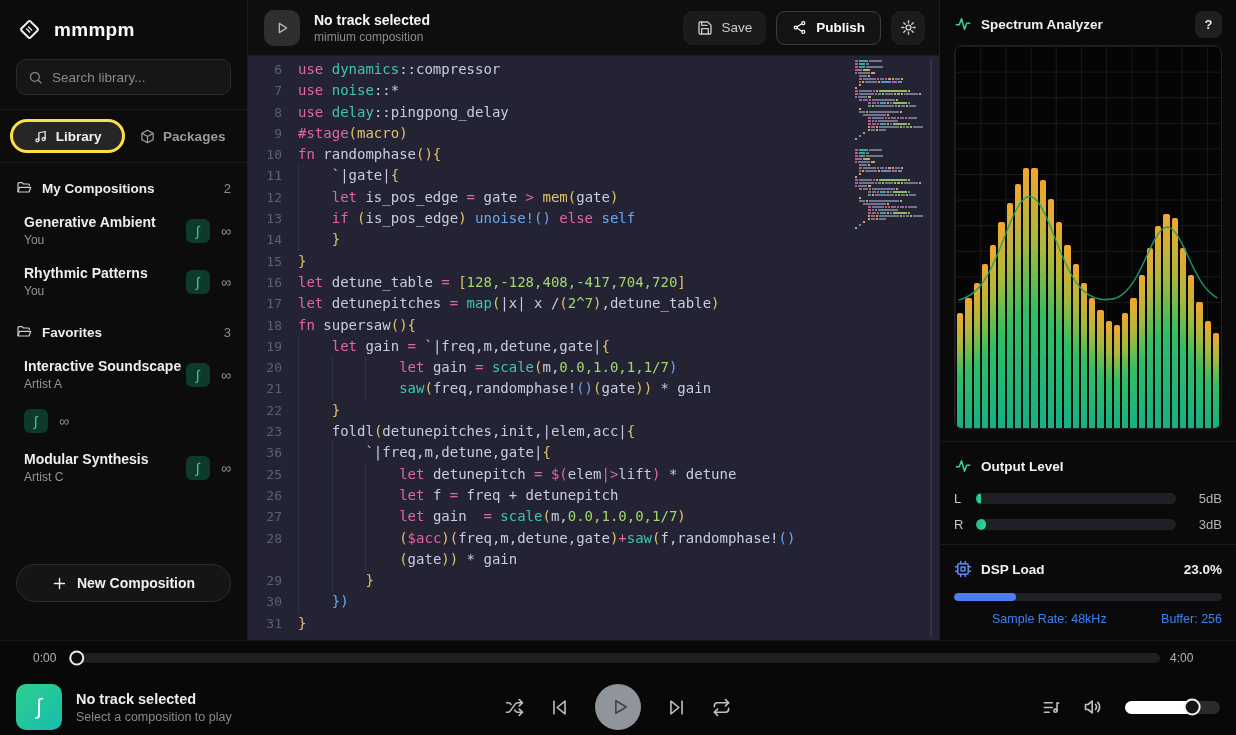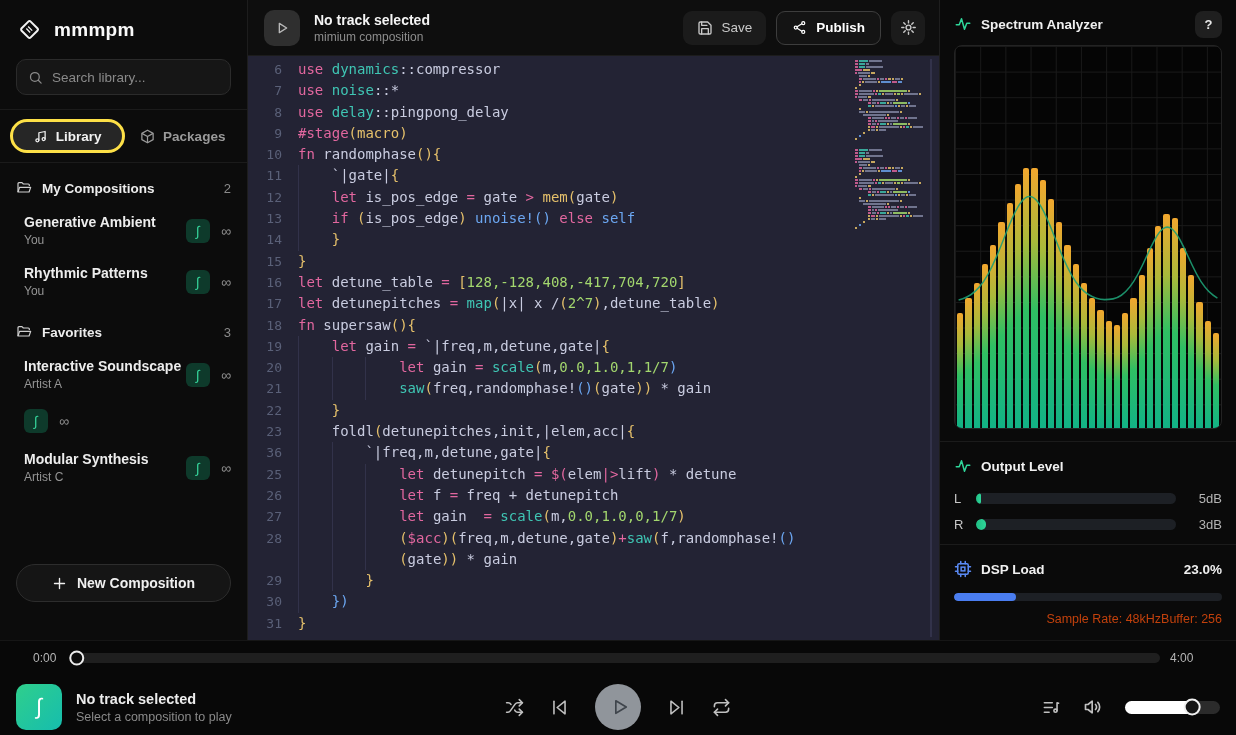--- a/index.html
+++ b/index.html
@@ -77,21 +77,21 @@
   .lvl-row { display:flex; align-items:center; gap:10px; margin-top:11px; }
   .lvl-row .ch { width:12px; font-size:13px; color:#c8c8c8; }
   .lvl-track { flex:1; height:11px; border-radius:6px; background:#1d2025; overflow:hidden; }
   .lvl-fill { height:100%; border-radius:6px; background:linear-gradient(90deg,#1fbd83,#2fd79a); }
   .lvl-val { width:36px; text-align:right; font-size:13px; color:#b4b4b4; }
   .dsp-head { display:flex; align-items:center; gap:9px; height:28px; }
   .dsp-head .ttl { font-size:13.5px; font-weight:700; color:#f0f0f0; }
   .dsp-head .val { margin-left:auto; font-size:13.5px; font-weight:700; color:#f0f0f0; }
   .dsp-bar { margin-top:10px; height:8px; border-radius:4px; background:#1d2025; overflow:hidden; }
   .dsp-fill { height:100%; border-radius:4px; background:#4a7df0; }
-  .dsp-meta { margin-top:11px; display:flex; justify-content:flex-end; font-size:12.5px; color:#c2410c;margin-left:38px; }
+  .dsp-meta { margin-top:11px; display:flex; justify-content:space-between; font-size:12.5px; color:#3b82f6;margin-left:38px; }
 
   
   .bottombar { grid-row:2; grid-column:1 / 4; background:#080808; border-top:1px solid #161616; padding-top:8px; }
   .timeline { display:flex; align-items:center; gap:10px; padding:0 32px 0 33px; height:18px; }
   .time { font-size:12px; color:#b5b5b5; width:30px; }
   .time.right { text-align:left; width:34px; }
   .tl-track { flex:1; height:10px; border-radius:5px; background:#1f1f1f; position:relative; cursor:pointer; }
   .tl-knob { position:absolute; top:50%; width:15px; height:15px; border-radius:50%; background:#0d0d0d; border:2px solid #ececec; transform:translate(-25%,-50%); }
   .player-row { position:relative; display:flex; align-items:center; padding:10px 16px 0 16px; height:70px; }
   .album { width:46px; height:46px; border-radius:10px; background:linear-gradient(135deg,#2fcf8c 0%, #16bdae 100%); display:flex; align-items:center; justify-content:center; color:#fff; font-size:22px; flex:none; }

